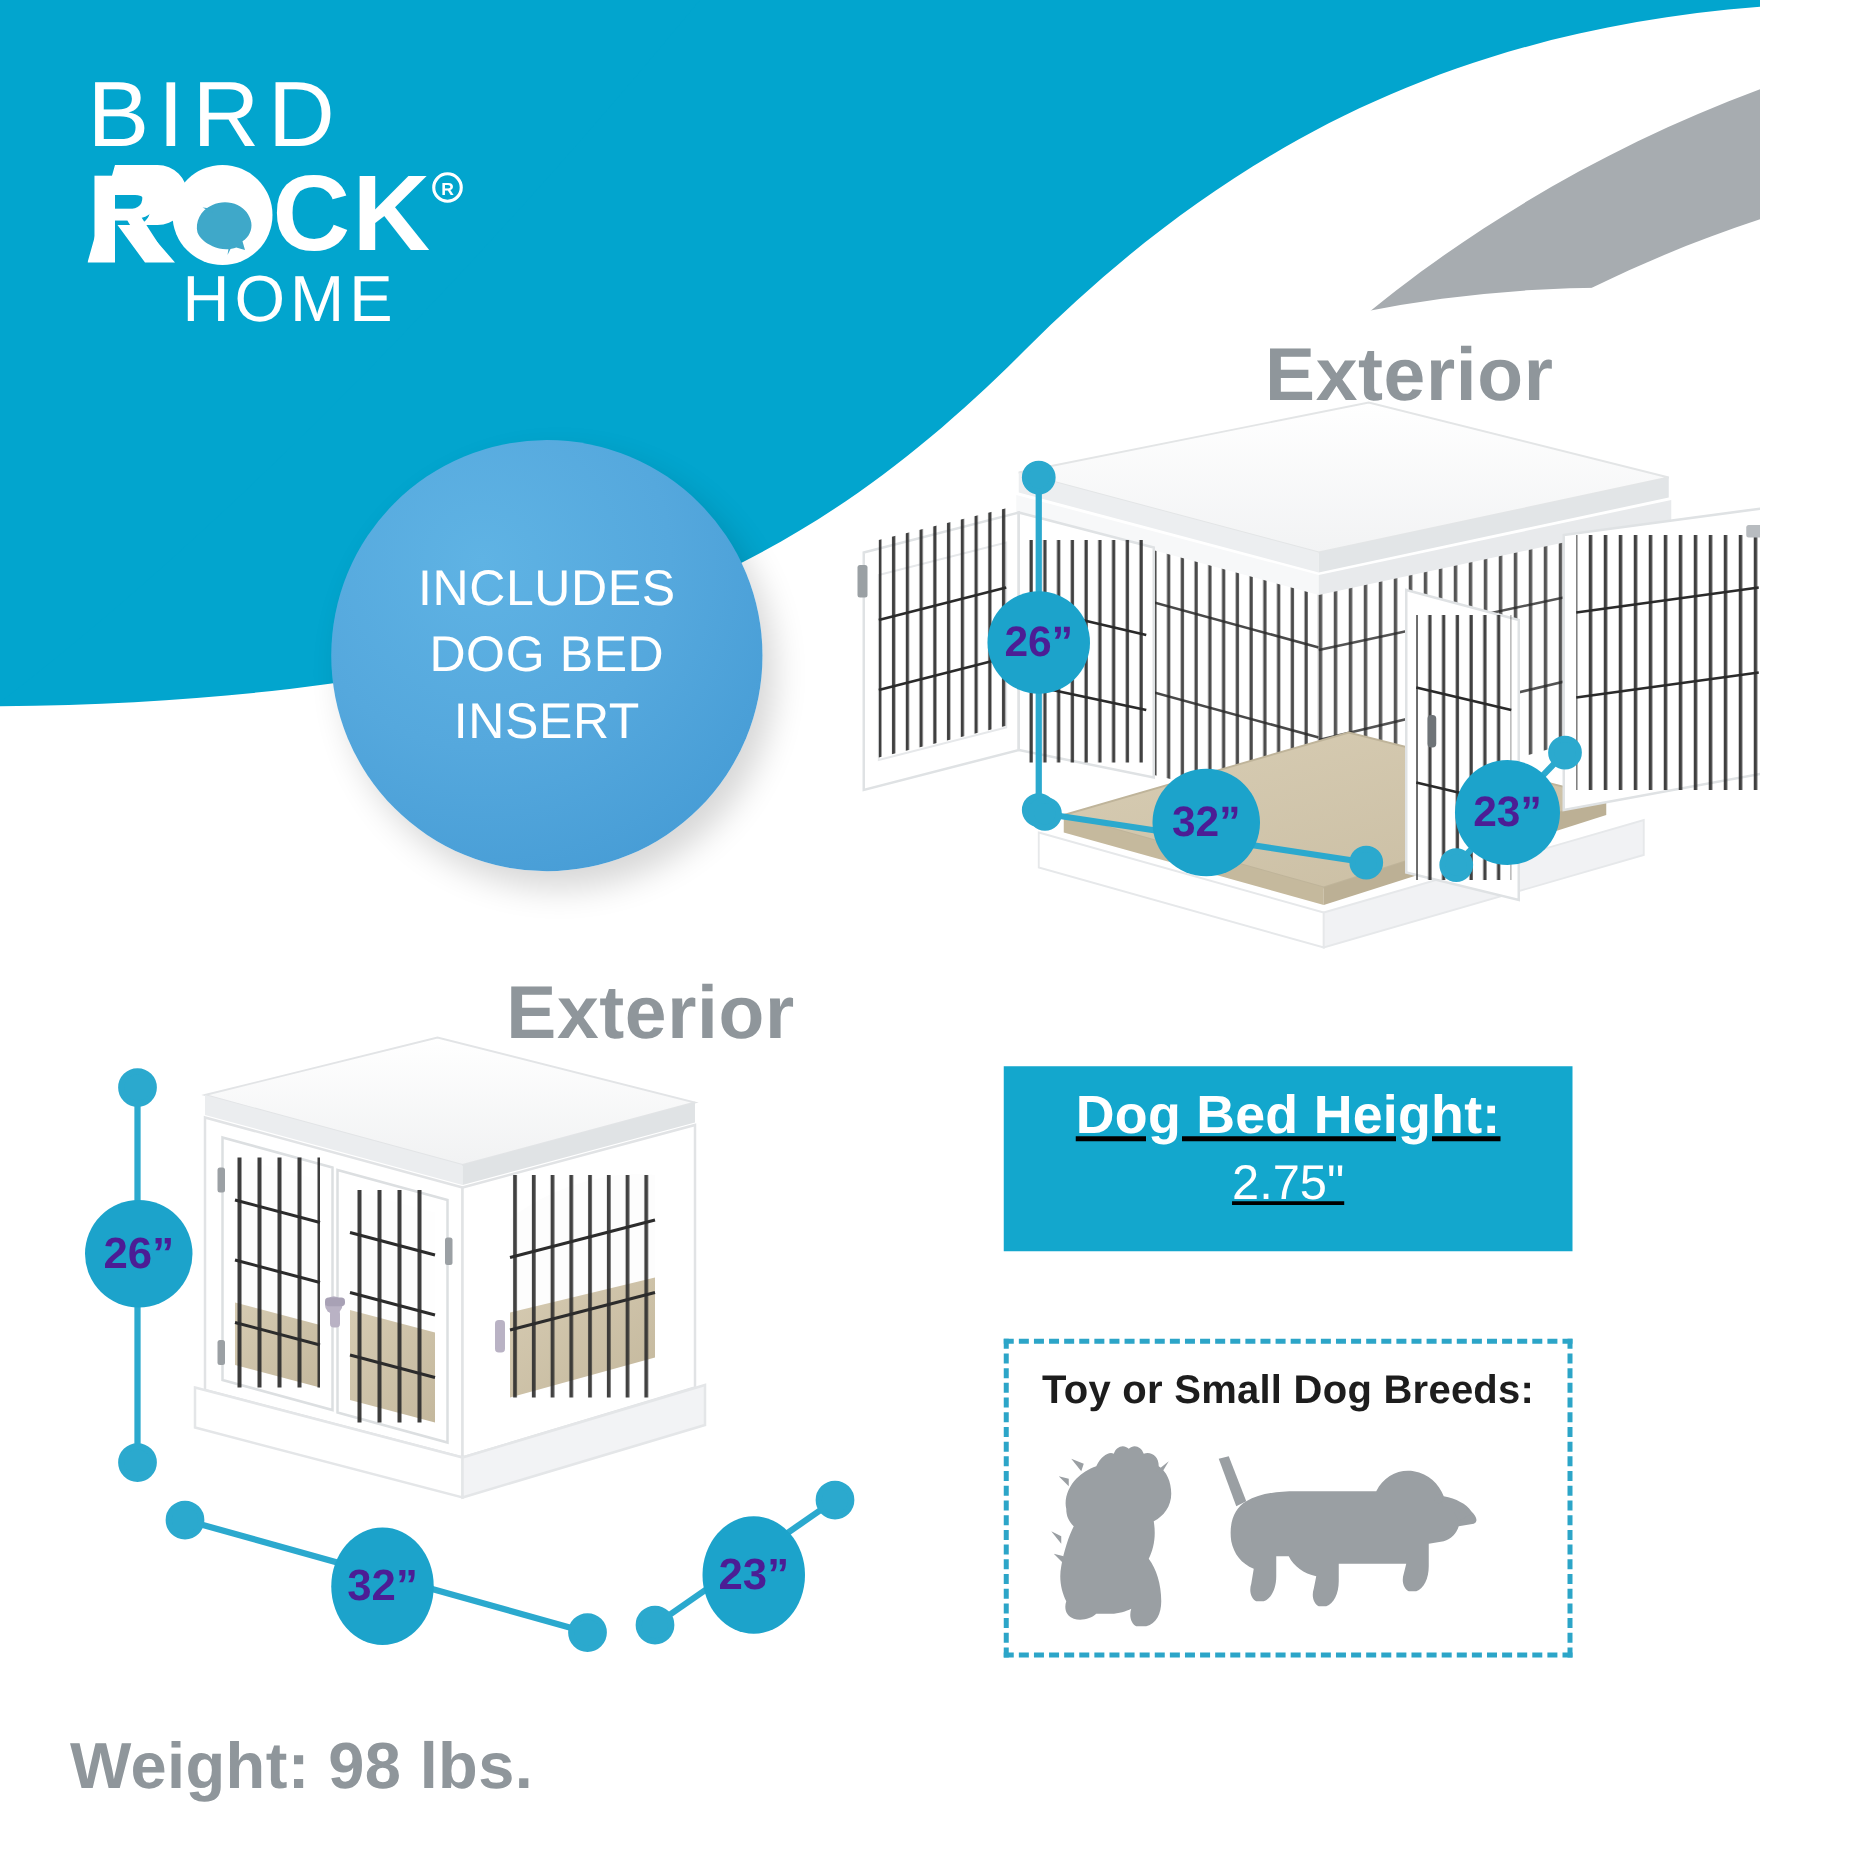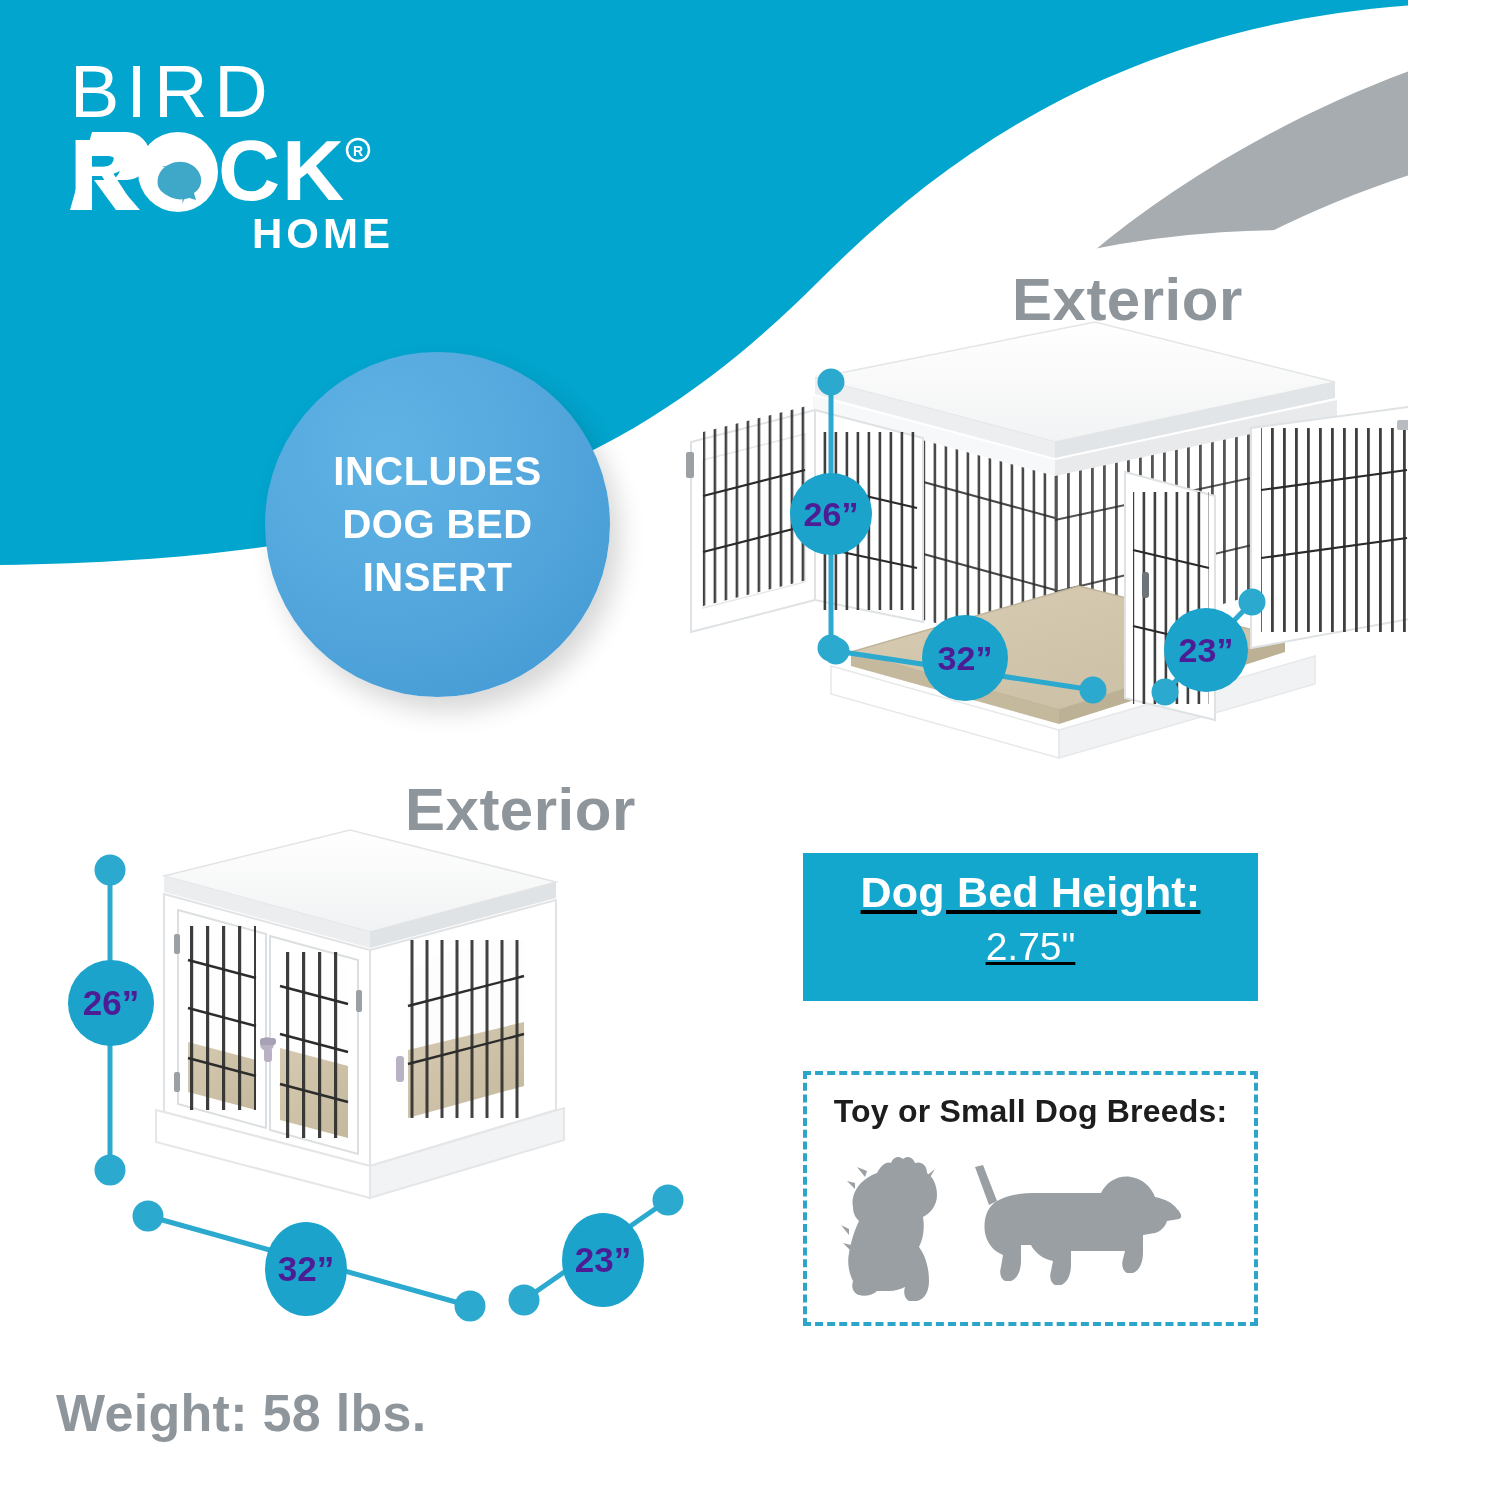--- a/index.html
+++ b/index.html
@@ -42,25 +42,25 @@
     color: #ffffff;
     white-space: nowrap;
   }
   .logo-rock-row {
     position: relative;
     height: 86px;
     margin-top: 2px;
   }
   .logo-rock-svg { display:block; }
   .logo-home {
-    font-size: 42px;
-    font-weight: 700;
+    font-size: 52px;
+    font-weight: 400;
     letter-spacing: 4px;
     color: #ffffff;
-    text-align: right;
+    text-align: center;
     padding-right: 6px;
     margin-top: -4px;
   }
 
   
   .badge-circle {
     position: absolute;
     left: 265px;
     top: 352px;
     width: 345px;
@@ -68,21 +68,21 @@
     border-radius: 50%;
     background: radial-gradient(circle at 35% 28%, #5FB3E4 0%, #55A8DD 45%, #4097D2 100%);
     box-shadow: 10px 14px 26px rgba(0,0,0,0.16);
     display: flex;
     align-items: center;
     justify-content: center;
   }
   .badge-text {
     color: #ffffff;
     font-size: 40px;
-    font-weight: 700;
+    font-weight: 400;
     line-height: 1.32;
     text-align: center;
     letter-spacing: 0.5px;
   }
 
   
   .view-label {
     position: absolute;
     color: #8F969B;
     font-size: 60px;
@@ -498,15 +498,15 @@
                      L562,120 C552,114 546,104 544,92 C540,96 534,98 528,96 C520,94 516,86 518,78
                      C520,70 528,66 536,68 Z"></path>
             <path d="M520,80 C512,78 506,84 508,92 C510,100 518,104 526,100 C520,96 518,88 520,80 Z"></path>
             <circle cx="610" cy="48" r="3.5" fill="#9A9FA3"></circle>
           </g>
         </g>
       </svg>
     </div>
   </div>
 
-  <div class="weight-text">Weight: 58 lbs.</div>
+  <div class="weight-text">Weight: 98 lbs.</div>
 
 </div>
 
 </body></html>

